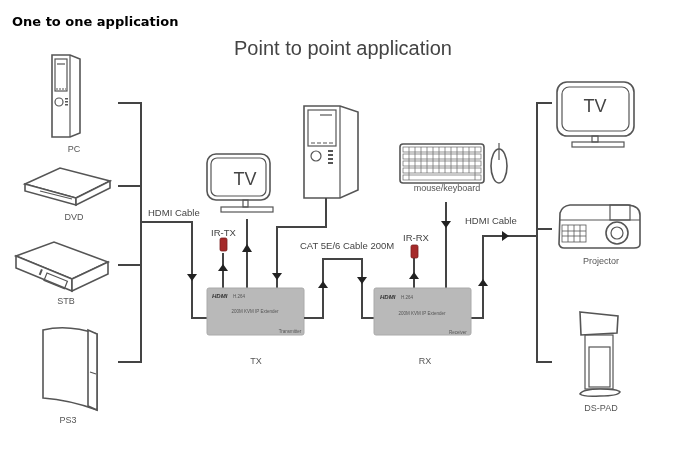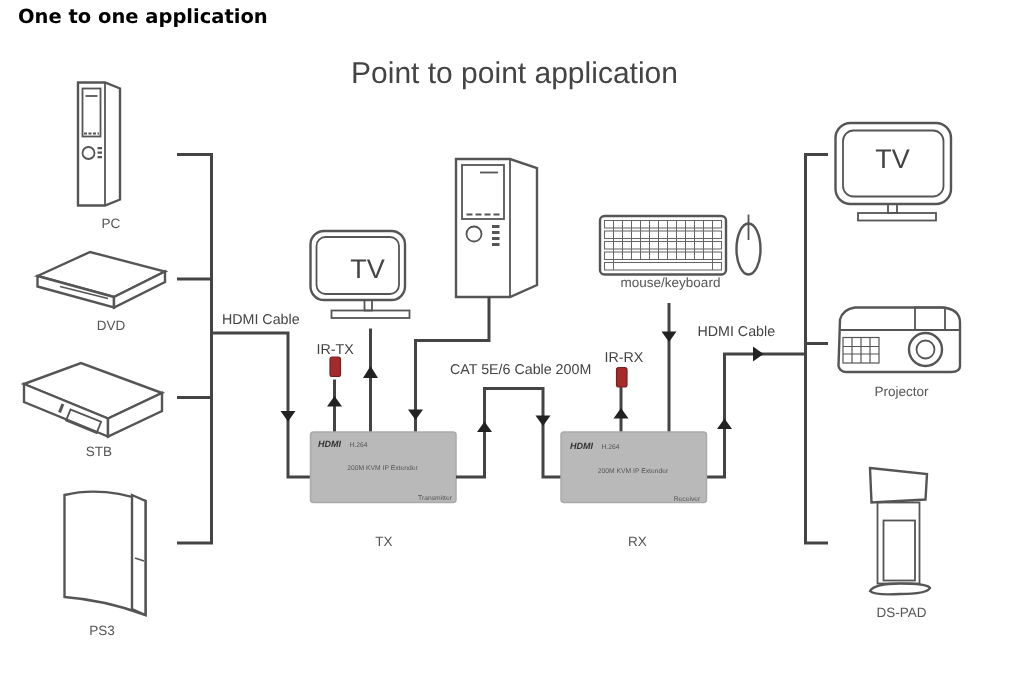--- a/index.html
+++ b/index.html
@@ -1,17 +1,17 @@
 <!DOCTYPE html>
 <html><head>
 <meta charset="utf-8">
 <style>
   html, body { margin:0; padding:0; background:#ffffff; }
   body { width:680px; height:450px; position:relative; overflow:hidden; font-family:"Liberation Sans", sans-serif; }
-  .heading { position:absolute; left:12px; top:4px; font-family:"DejaVu Sans", sans-serif; font-weight:bold; font-size:13px; color:#000;text-align:right; }
+  .heading { position:absolute; left:12px; top:14px; font-family:"DejaVu Sans", sans-serif; font-weight:bold; font-size:13px; color:#000;text-align:right; }
   svg { position:absolute; left:0; top:0; }
   .dev { fill:#fff; stroke:#555; stroke-width:1.6; }
   .devthin { fill:none; stroke:#555; stroke-width:1.2; }
   .line { fill:none; stroke:#444; stroke-width:2; }
   .lbl { fill:#555; font-family:"Liberation Sans", sans-serif; font-size:9px; text-anchor:middle; }
   .lbl2 { fill:#444; font-family:"Liberation Sans", sans-serif; font-size:9.5px; }
   .title { fill:#444; font-family:"Liberation Sans", sans-serif; font-size:20px; text-anchor:middle; }
   .tvtxt { fill:#444; font-family:"Liberation Sans", sans-serif; font-size:18px; text-anchor:middle; }
   .box { fill:#b9b9b9; stroke:#aaa; stroke-width:1; }
   .boxtxt { fill:#555; font-family:"Liberation Sans", sans-serif; font-size:4.5px; text-anchor:middle; }

